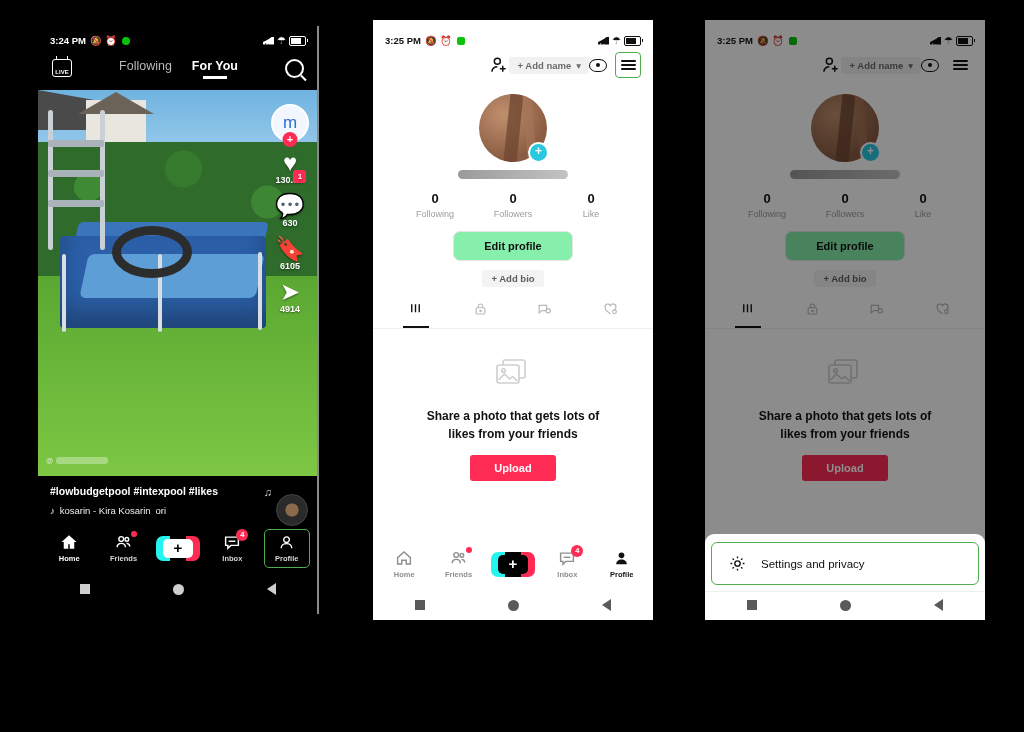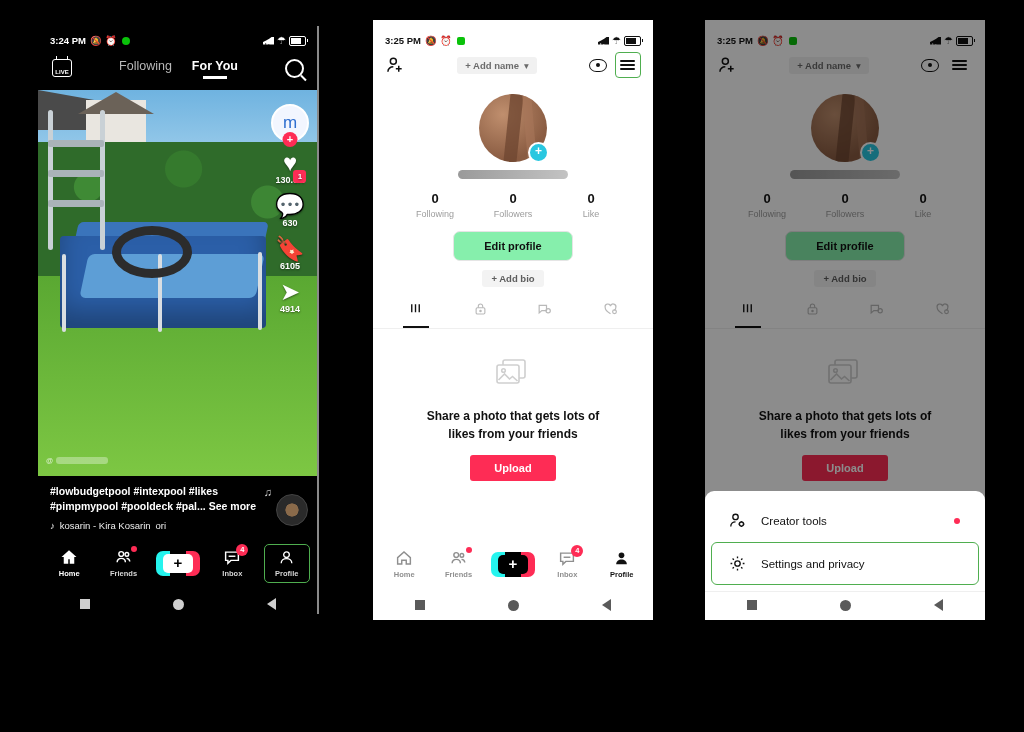--- a/index.html
+++ b/index.html
@@ -118,21 +118,21 @@
   .navbar{display:flex;align-items:center;justify-content:space-around;padding:7px 0 9px;}
   .dark .navbar{background:#000;}
   .light .navbar{background:#fff;}
   .nv-sq{width:10px;height:10px;}
   .nv-ci{width:11px;height:11px;border-radius:50%;}
   .nv-tr{width:0;height:0;border-top:6px solid transparent;border-bottom:6px solid transparent;}
   .dark .nv-sq{background:#cfcfcf;} .dark .nv-ci{background:#cfcfcf;} .dark .nv-tr{border-right:9px solid #cfcfcf;}
   .light .nv-sq{background:#5a5a5a;} .light .nv-ci{background:#5a5a5a;} .light .nv-tr{border-right:9px solid #5a5a5a;}
 
   
-  .prof-top{height:38px;display:flex;align-items:center;justify-content:space-between;padding:0 12px;box-sizing:border-box;}
+  .prof-top{height:38px;display:flex;align-items:center;justify-content:flex-end;padding:0 12px;box-sizing:border-box;}
   .addname{background:#f1f1f1;border-radius:3px;padding:3px 8px;font-size:9.5px;color:#6b6b6b;font-weight:bold;
            display:flex;align-items:center;gap:5px;}
   .prof-top-right{display:flex;align-items:center;gap:8px;}
   .hambox{width:24px;height:24px;border:1.6px solid transparent;border-radius:4px;display:flex;align-items:center;justify-content:center;}
   .eye{width:16px;height:11px;border:1.6px solid #111;border-radius:50% 50% 50% 50%/60% 60% 60% 60%;display:flex;align-items:center;justify-content:center;}
   .eye i{width:4.5px;height:4.5px;border-radius:50%;background:#111;display:block;}
   .hamb i{display:block;width:15px;height:2px;background:#111;margin:2.2px 0;border-radius:1px;}
 
   .avatar-big{width:68px;height:68px;border-radius:50%;margin:10px auto 0;position:relative;
     background:radial-gradient(circle at 35% 30%,#c08f6e,#8a5c42 70%);overflow:hidden;}
@@ -254,24 +254,20 @@
         <span class="g">➤</span>
         <span>4914</span>
       </div>
     </div>
   </div>
 
   <div class="caption">
     <div class="notes">♫</div>
     <div class="disc"></div>
     <div class="cap-line">#lowbudgetpool #intexpool #likes</div>
-    <div class="cap-line">
-      <span>#pimpmypool #pooldeck #pal...</span>
-      <span class="seemore">See more</span>
-    </div>
     <div class="music">
       <span>♪</span>
       <span>kosarin - Kira Kosarin</span>
       <span>ori</span>
     </div>
   </div>
 
   <div class="tabbar">
     <div class="tb sel">
       <svg width="18" height="18" viewBox="0 0 24 24" fill="currentColor">
@@ -580,30 +576,20 @@
         <path d="M6.5 23l6-6 5 5 3-2.5 5 4.5"></path>
       </svg>
     <div class="et">Share a photo that gets lots of</div>
     <div class="et" style="margin-top:0">likes from your friends</div>
     <div class="uploadbtn">Upload</div>
   </div>
 
   <div class="dim"></div>
 
   <div class="sheet">
-    <div class="srow">
-      <svg width="19" height="19" viewBox="0 0 24 24" fill="none" stroke="#111" stroke-width="1.7">
-          <circle cx="9.5" cy="7.5" r="3.4"></circle>
-          <path d="M3.5 19.5c0-3.6 2.8-5.7 6-5.7"></path>
-          <circle cx="17" cy="16.5" r="2.6"></circle>
-          <path d="M17 12.8v1.2M17 19v1.2M13.3 16.5h1.2M19.5 16.5h1.2"></path>
-        </svg>
-      <span class="stxt">Creator tools</span>
-      <span class="sdot"></span>
-    </div>
     <div class="srow hl-green">
       <svg width="19" height="19" viewBox="0 0 24 24" fill="none" stroke="#111" stroke-width="1.7">
           <circle cx="12" cy="12" r="3.4"></circle>
           <path d="M12 3.2v2.2M12 18.6v2.2M3.2 12h2.2M18.6 12h2.2M5.8 5.8l1.6 1.6M16.6 16.6l1.6 1.6M18.2 5.8l-1.6 1.6M7.4 16.6l-1.6 1.6"></path>
         </svg>
       <span class="stxt">Settings and privacy</span>
     </div>
     <div class="sheet-sep"></div>
     <div class="navbar">
       <div class="nv-sq"></div>

